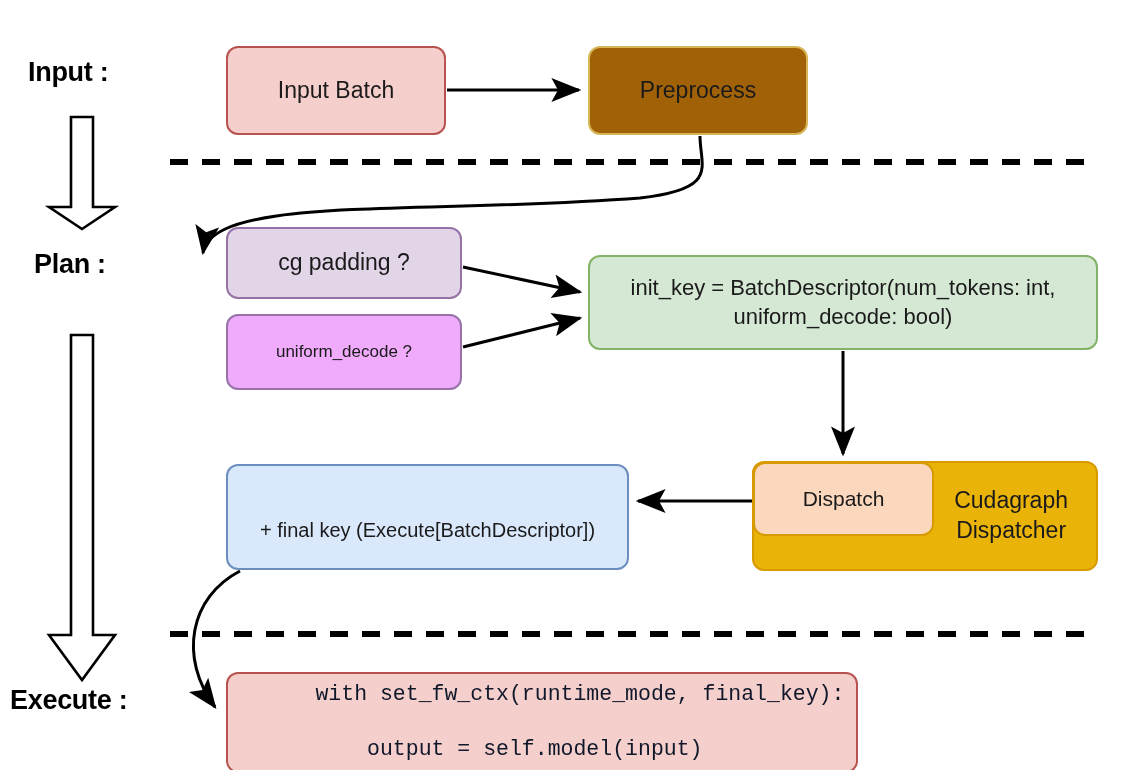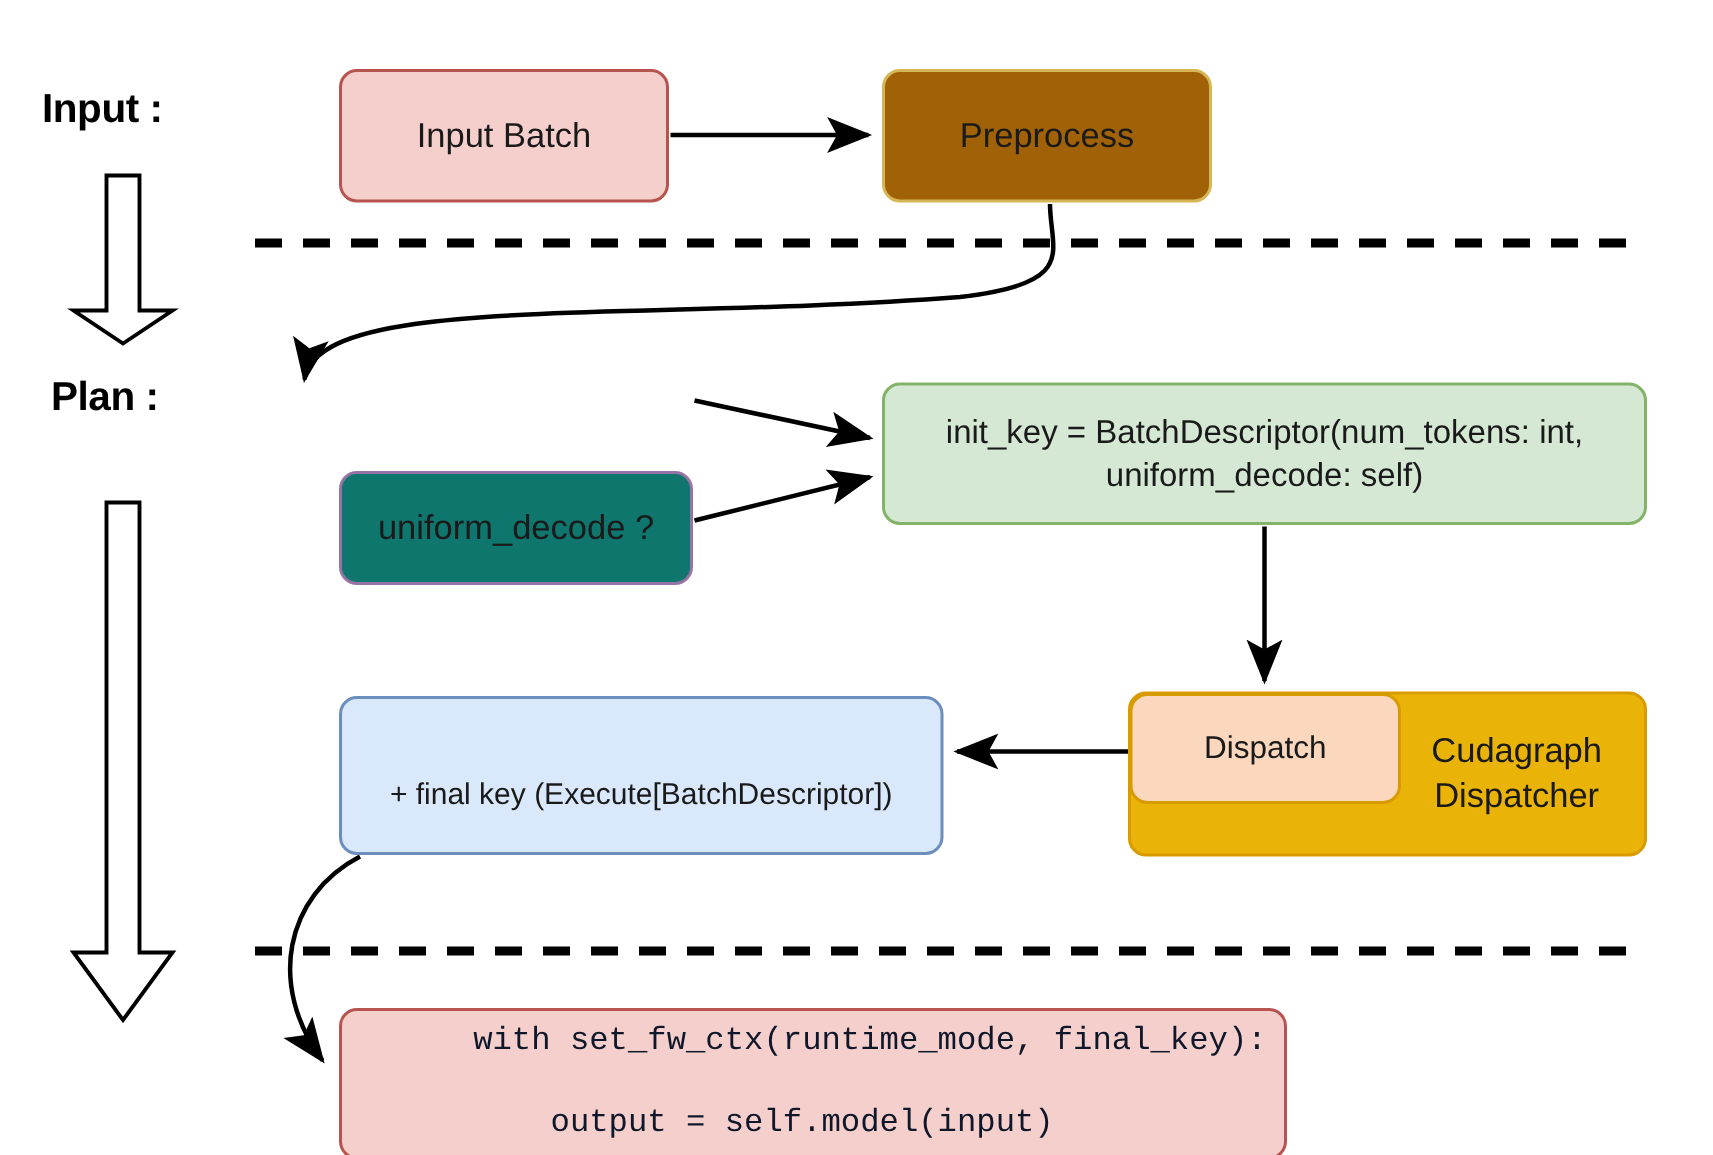--- a/index.html
+++ b/index.html
@@ -46,22 +46,22 @@
     background:#a16207;border-color:#d6b656;
     font-size:23px;
   }
   .n-cg-padding{
     left:226px;top:210px;width:236px;height:72px;
     background:#e1d5e7;border-color:#9673a6;
     font-size:23px;
   }
   .n-uniform-decode{
     left:226px;top:297px;width:236px;height:76px;
-    background:#0f766e;border-color:#9673a6;
-    font-size:23px;
+    background:#f0abfc;border-color:#9673a6;
+    font-size:17px;
   }
   .n-init-key{
     left:588px;top:238px;width:510px;height:95px;
     background:#d5e8d4;border-color:#82b366;
     font-size:22px;
   }
   .n-runtime-mode{
     left:226px;top:447px;width:403px;height:106px;
     background:#dae8fc;border-color:#6c8ebf;
     font-size:20px;
@@ -125,38 +125,42 @@
 
     <line x1="843" y1="334" x2="843" y2="437" stroke="#000" stroke-width="3" marker-end="url(#ah)"></line>
 
     <line x1="752" y1="484" x2="638" y2="484" stroke="#000" stroke-width="3" marker-end="url(#ah)"></line>
 
     <path d="M240,554 C190,580 178,640 215,690" fill="none" stroke="#000" stroke-width="3" marker-end="url(#ah)"></path>
   </svg>
 
   <div class="stage-label lbl-input">Input :</div>
   <div class="stage-label lbl-plan">Plan :</div>
+  <div class="stage-label lbl-execute">Execute :</div>
 
   <div class="node n-input-batch">
     <span class="txt">Input Batch</span>
   </div>
 
   <div class="node n-preprocess">
     <span class="txt">Preprocess</span>
   </div>
 
+  <div class="node n-cg-padding">
+    <span class="txt">cg padding ?</span>
+  </div>
 
   <div class="node n-uniform-decode">
     <span class="txt">uniform_decode ?</span>
   </div>
 
   <div class="node n-init-key">
     <span class="txt">
       <span>init_key = BatchDescriptor(num_tokens: int,</span><br>
-      <span>uniform_decode: self)</span>
+      <span>uniform_decode: bool)</span>
     </span>
   </div>
 
   <div class="node n-runtime-mode">
     <span class="txt">
       <br>
       <span>+ final key (Execute[BatchDescriptor])</span>
     </span>
   </div>
 

